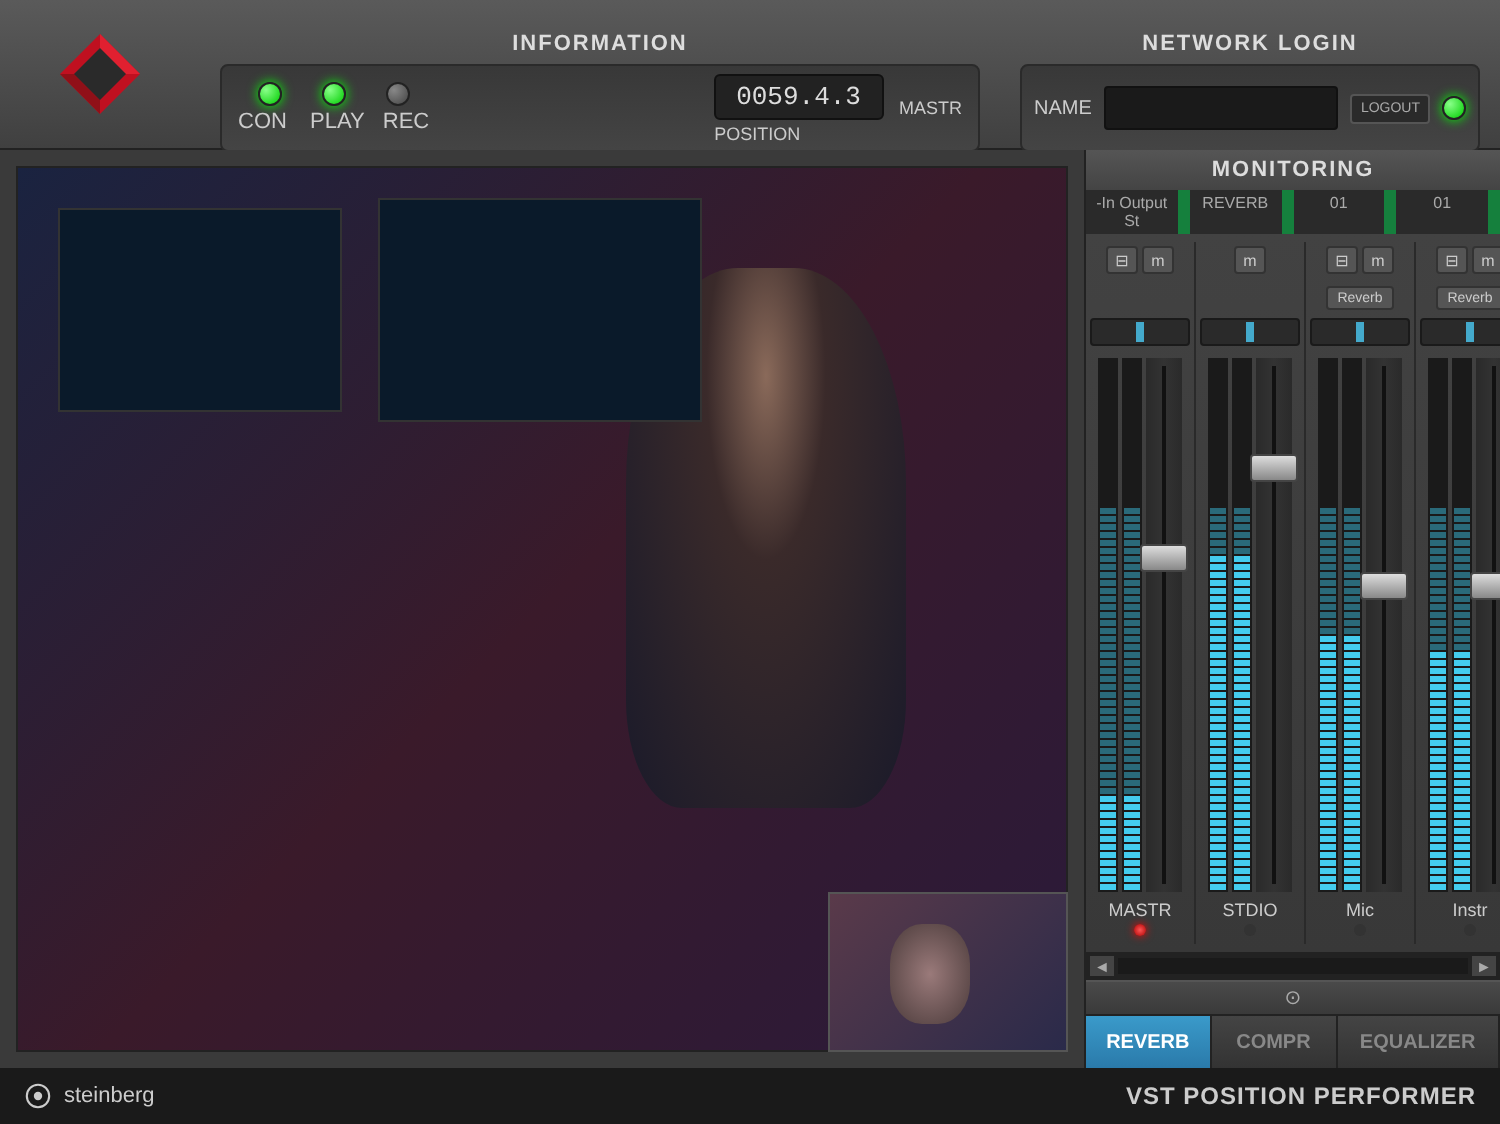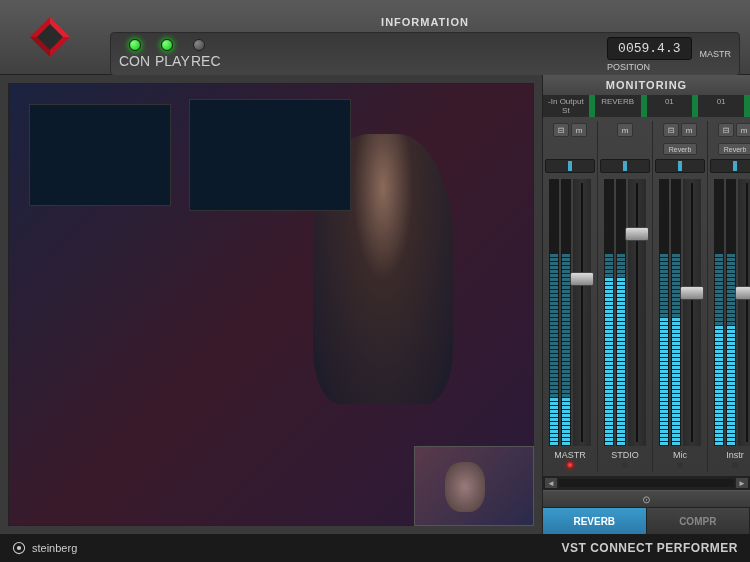--- a/index.html
+++ b/index.html
@@ -14,21 +14,21 @@
 .logo svg { width: 100%; height: 100%; }
 
 .info-panel { flex: 1; padding: 4px 10px; }
 .panel-title { text-align: center; font-size: 11px; font-weight: bold; color: #ddd; letter-spacing: 1px; margin-bottom: 4px; margin-top: 12px; }
 .info-row { display: flex; align-items: center; gap: 8px; background: linear-gradient(#383838,#444); border-radius: 4px; padding: 4px 8px; height: 44px; border: 1px solid #2a2a2a; }
 .led-group { display: flex; flex-direction: column; align-items: center; gap: 2px; }
 .led-row { display: flex; gap: 20px; padding: 0 5px; }
 .led { width: 12px; height: 12px; border-radius: 50%; border: 1px solid #222; }
 .led.green { background: radial-gradient(circle at 30% 30%, #8f8, #0c0); box-shadow: 0 0 6px #0f0; }
 .led.off { background: radial-gradient(circle at 30% 30%, #888, #444); }
-.led-labels { display: flex; gap: 12px; font-size: 14px; color: #ccc; }
+.led-labels { display: flex; gap: 12px; font-size: 11px; color: #ccc; }
 .led-labels span { width: 24px; text-align: center; }
 .display-box { background: #222; border: 1px solid #111; border-radius: 3px; padding: 3px 10px; font-family: 'Courier New', monospace; font-size: 13px; color: #ddd; min-width: 80px; text-align: center; }
 .display-group { display: flex; flex-direction: column; gap: 2px; }
 .display-label { font-size: 9px; color: #ccc; }
 
 .login-panel { width: 250px; padding: 4px 10px; }
 .login-row { display: flex; align-items: center; gap: 6px; background: linear-gradient(#383838,#444); border-radius: 4px; padding: 6px; height: 44px; border: 1px solid #2a2a2a; }
 .login-label { font-size: 10px; color: #ccc; }
 .login-input { flex: 1; height: 22px; background: #1a1a1a; border: 1px solid #111; border-radius: 2px; }
 .logout-btn { font-size: 7px; background: #2a2a2a; color: #aaa; border: 1px solid #555; border-radius: 2px; padding: 3px 4px; cursor: pointer; }
@@ -125,20 +125,29 @@
         <div class="display-group">
           <div class="display-box">0059.4.3</div>
           <div class="display-label">POSITION</div>
         </div>
         <div class="display-group">
           <div class="display-label">MASTR</div>
         </div>
       </div>
     </div>
 
+    <div class="login-panel">
+      <div class="panel-title">NETWORK LOGIN</div>
+      <div class="login-row">
+        <span class="login-label">NAME</span>
+        <div class="login-input"></div>
+        <button class="logout-btn">LOGOUT</button>
+        <div class="led green"></div>
+      </div>
+    </div>
   </div>
 
   <div class="main">
     <div class="video-area">
       <div class="video-main">
         <div class="person"></div>
       </div>
       <div class="video-thumb"></div>
     </div>
 
@@ -631,27 +640,28 @@
         <div class="scroll-arrow">►</div>
       </div>
 
       <div class="expand-bar">
         <span>⊙</span>
       </div>
 
       <div class="fx-tabs">
         <div class="fx-tab active">REVERB</div>
         <div class="fx-tab">COMPR</div>
+        <div class="fx-tab eq">EQUALIZER</div>
       </div>
     </div>
   </div>
 
   <div class="bottombar">
     <div class="brand">
       <svg class="brand-icon" viewBox="0 0 20 20">
         <circle cx="10" cy="10" r="8" fill="none" stroke="#ccc" stroke-width="1.5"></circle>
         <circle cx="10" cy="10" r="3" fill="#ccc"></circle>
       </svg>
       <span>steinberg</span>
     </div>
-    <div class="product">VST CONNECT PERFORMER</div>
+    <div class="product">VST POSITION PERFORMER</div>
   </div>
 </div>
 
 </body></html>

